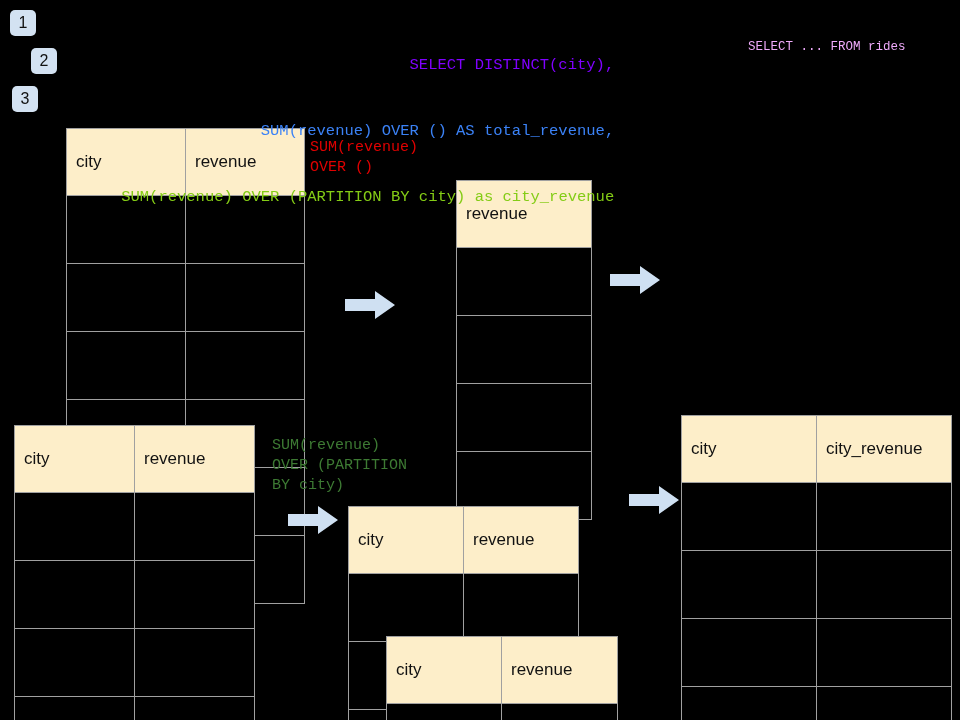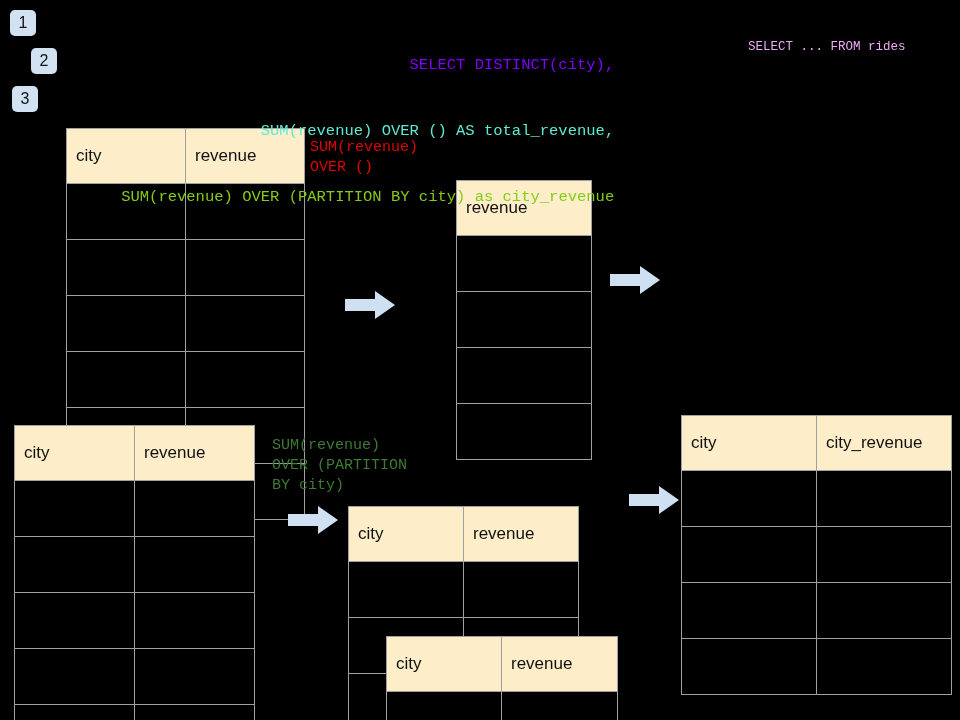--- a/index.html
+++ b/index.html
@@ -38,21 +38,21 @@
     top: 10px;
     font-family: "Liberation Mono", monospace;
     font-size: 15.5px;
     line-height: 22px;
     white-space: pre;
     letter-spacing: 0px;
     z-index: 30;
   }
   .sql-line { display: block; white-space: pre; text-align: right; }
   .c-purple { color: #8000ff; }
-  .c-red    { color: #5eead4; }
+  .c-red    { color: #3b82f6; }
   .c-green  { color: #84cc16; }
 
   .side-note {
     position: absolute;
     left: 748px;
     top: 37px;
     width: 200px;
     font-family: "Liberation Mono", monospace;
     font-size: 12.5px;
     line-height: 20px;
@@ -74,21 +74,21 @@
 
   
   .tbl {
     position: absolute;
     border-collapse: collapse;
     background: #000000;
     table-layout: fixed;
   }
   .tbl th, .tbl td {
     border: 1px solid #a0a0a0;
-    padding: 10px;
+    padding: 16px;
     margin: 4px;
   }
   .tbl th {
     background: #fdeec9;
     color: #111111;
     font-family: "Liberation Sans", sans-serif;
     font-size: 17px;
     font-weight: normal;
     text-align: left;
     padding-left: 9px;

